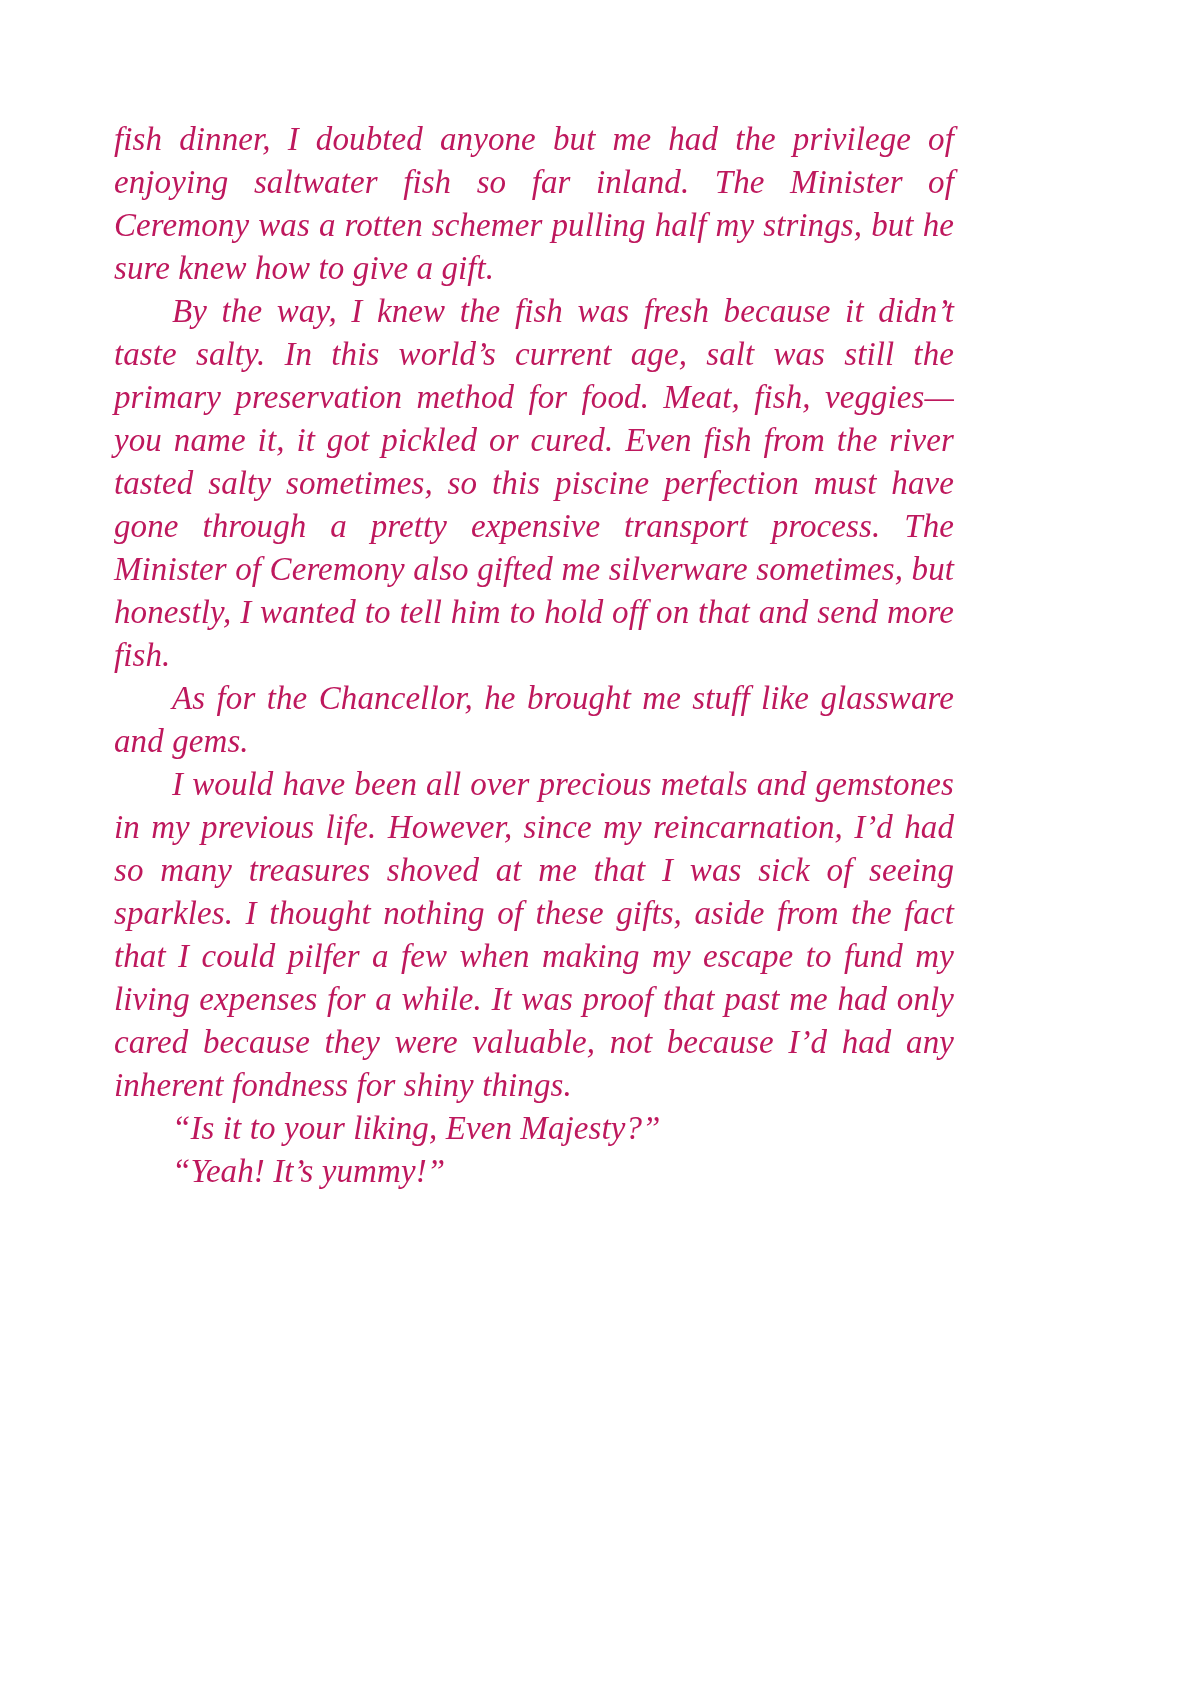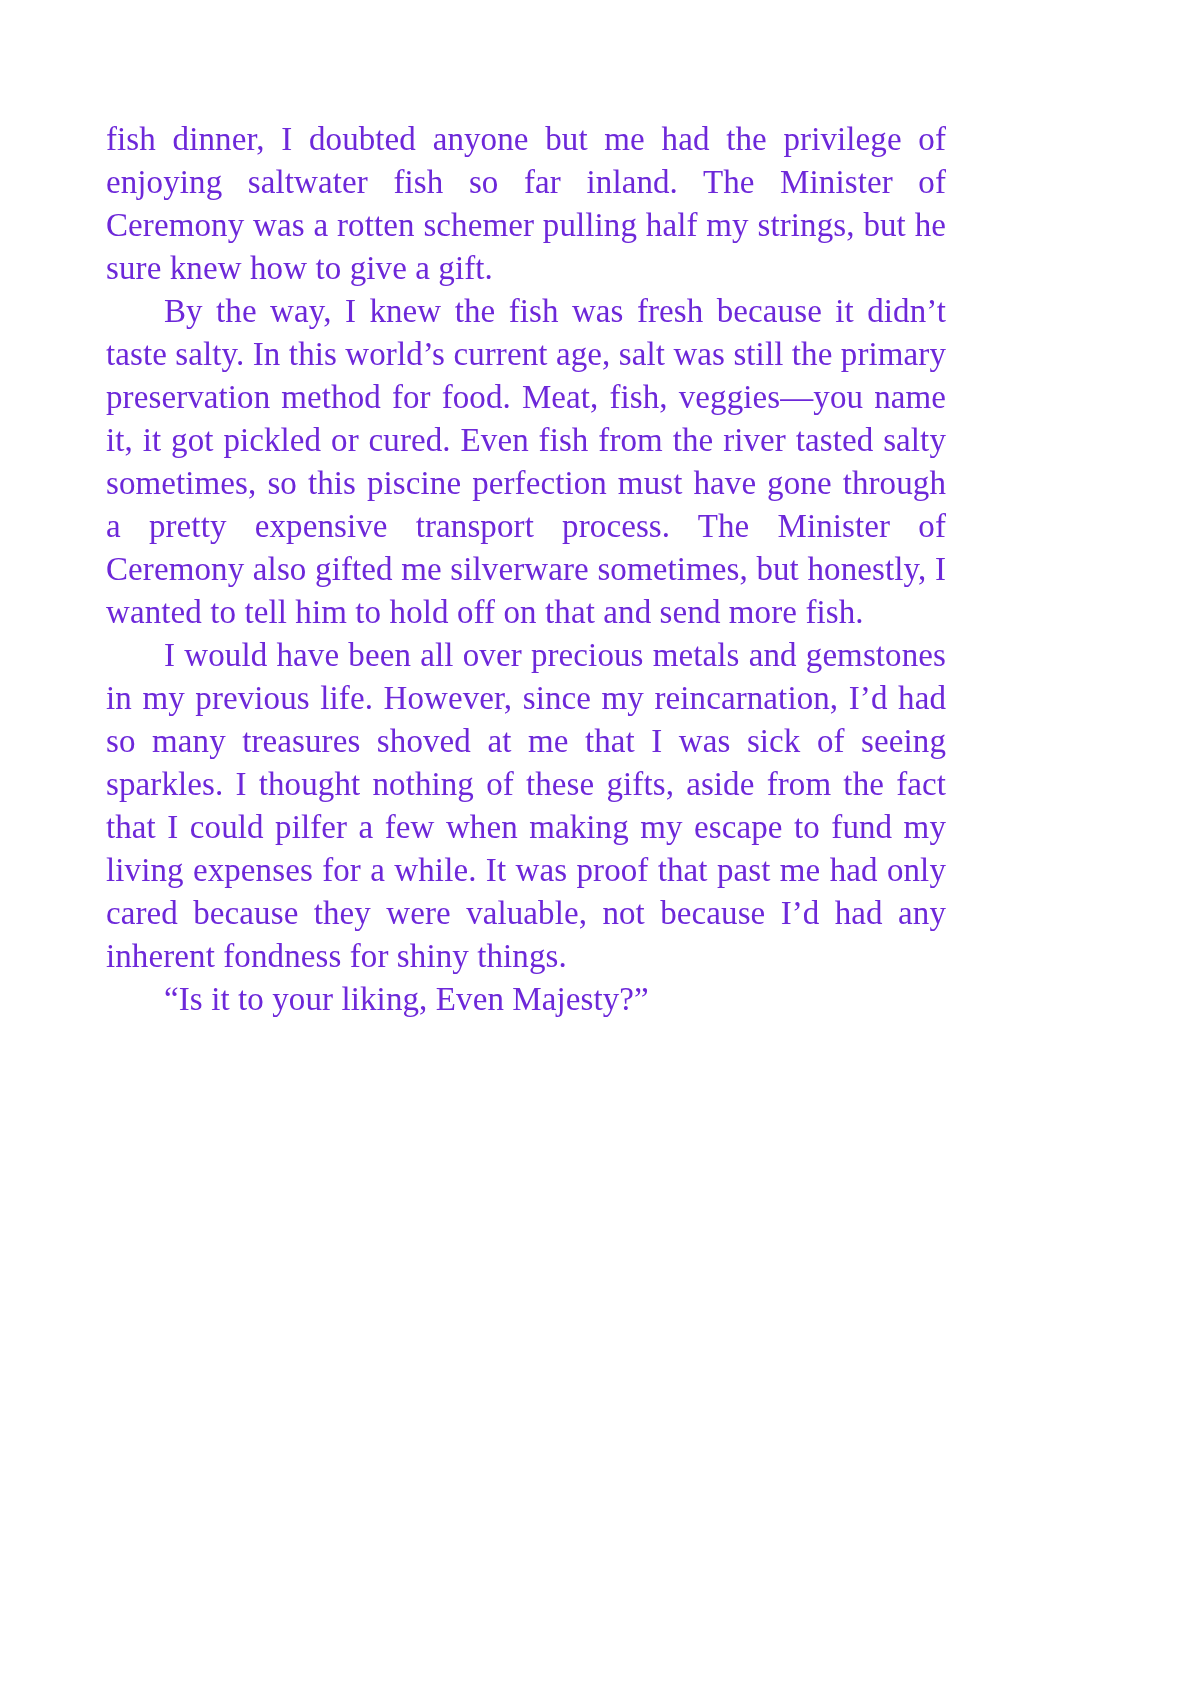--- a/index.html
+++ b/index.html
@@ -9,23 +9,24 @@
   }
   body {
     height: 1706px;
     position: relative;
     font-family: "Liberation Serif", "DejaVu Serif", serif;
     overflow: hidden;
   }
   .book-page {
     position: absolute;
     top: 118px;
-    left: 106px;
+    left: 114px;
     width: 840px;
-    color: #6d28d9;
+    color: #be185d;
+    font-style: italic;
   }
   .book-page p {
     font-size: 33px;
     line-height: 43px;
     text-align: justify;
     text-justify: inter-word;
     letter-spacing: 0.1px;
   }
   .book-page p.indent {
     text-indent: 58px;
@@ -33,15 +34,17 @@
   .book-page p.dialogue {
     text-align: left;
   }
 </style>
 </head>
 <body>
 
 <div class="book-page">
   <p class="no-indent">fish dinner, I doubted anyone but me had the privilege of enjoying saltwater fish so far inland. The Minister of Ceremony was a rotten schemer pulling half my strings, but he sure knew how to give a gift.</p>
   <p class="indent">By the way, I knew the fish was fresh because it didn’t taste salty. In this world’s current age, salt was still the primary preservation method for food. Meat, fish, veggies—you name it, it got pickled or cured. Even fish from the river tasted salty sometimes, so this piscine perfection must have gone through a pretty expensive transport process. The Minister of Ceremony also gifted me silverware sometimes, but honestly, I wanted to tell him to hold off on that and send more fish.</p>
+  <p class="indent">As for the Chancellor, he brought me stuff like glassware and gems.</p>
   <p class="indent">I would have been all over precious metals and gemstones in my previous life. However, since my reincarnation, I’d had so many treasures shoved at me that I was sick of seeing sparkles. I thought nothing of these gifts, aside from the fact that I could pilfer a few when making my escape to fund my living expenses for a while. It was proof that past me had only cared because they were valuable, not because I’d had any inherent fondness for shiny things.</p>
   <p class="indent dialogue">“Is it to your liking, Even Majesty?”</p>
+  <p class="indent dialogue">“Yeah! It’s yummy!”</p>
 </div>
 
 </body></html>

